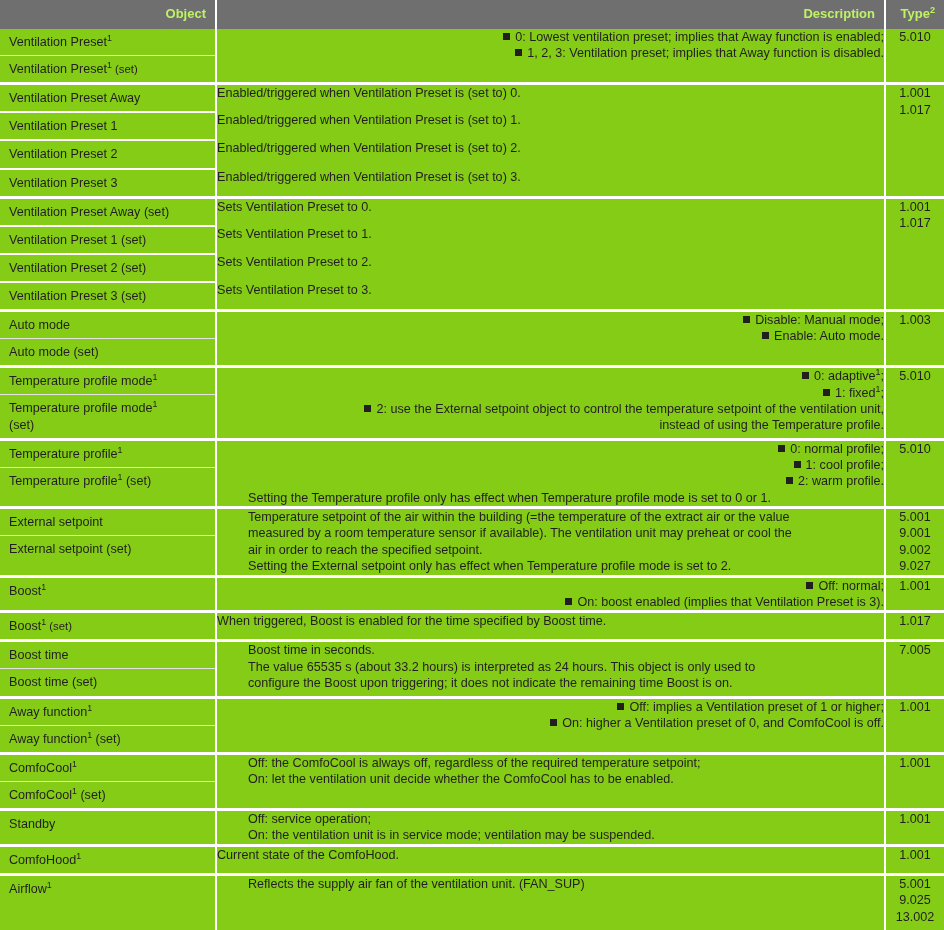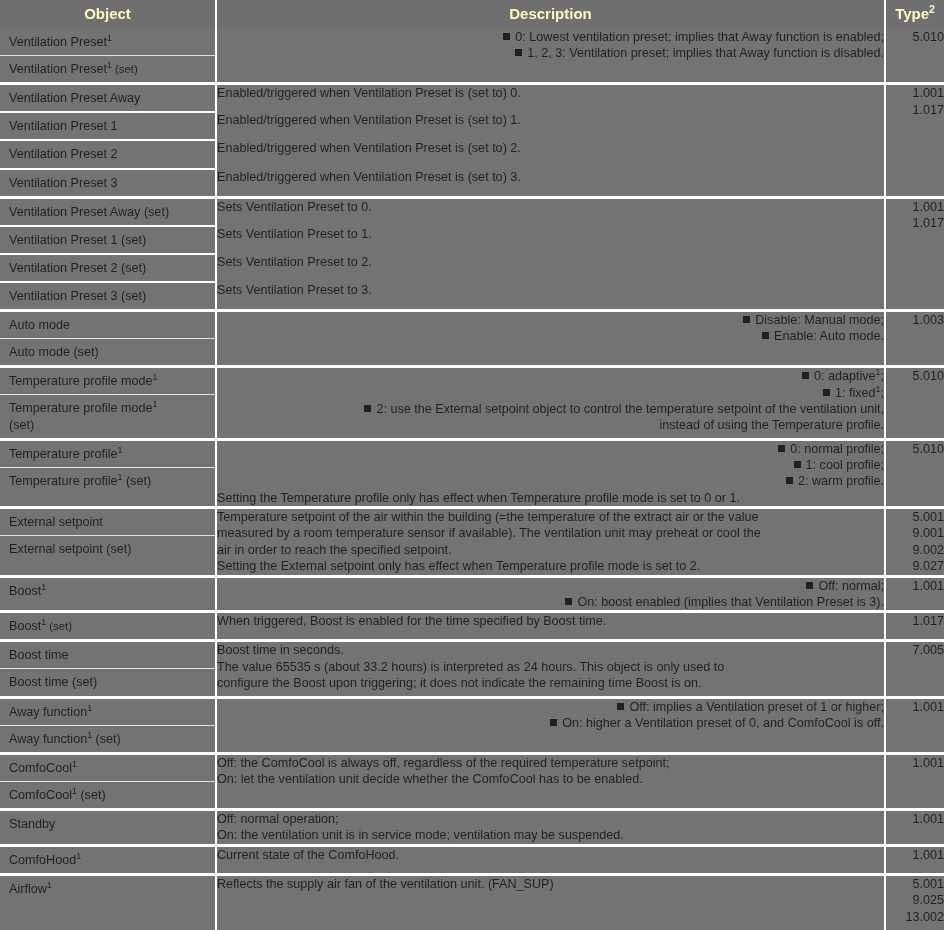--- a/index.html
+++ b/index.html
@@ -23,37 +23,37 @@
   }
 
   
   col.c-object { width: 216px; }
   col.c-desc   { width: 669px; }
   col.c-type   { width: 59px; }
 
   
   thead th {
     background: #6f6f6f;
-    color: #fef9c3;
+    color: #bef264;
     font-weight: bold;
-    font-size: 15px;
-    text-align: center;
+    font-size: 13px;
+    text-align: right;
     padding: 5px 9px 6px 9px;
     vertical-align: middle;
     border-right: 2px solid #ffffff;
     line-height: 1.15;
     height: 18px;
   }
   thead th.last { border-right: none; }
 
   
   .doc-table td {
     vertical-align: top;
     padding: 0;
-    background: #737373;
+    background: #84cc16;
   }
 
   .obj-cell {
     border-bottom: 2px solid #ffffff;
     border-right: 2px solid #ffffff;
     background: #fdfdfd;
   }
   .obj-inner {
     padding: 5px 9px 5px 9px;
     line-height: 1.28;
@@ -64,21 +64,21 @@
   }
 
   .desc-cell {
     border-right: 2px solid #ffffff;
     padding: 5px 9px 6px 9px;
     line-height: 1.30;
   }
   .type-cell {
     padding: 5px 2px 6px 2px;
     line-height: 1.30;
-    text-align: right;
+    text-align: center;
   }
 
   
   tr.grp > td {
     border-top: 3px solid #ffffff;
   }
   tr.grp > td.desc-cell,
   tr.grp > td.type-cell {
     border-top: 3px solid #ffffff;
   }
@@ -89,21 +89,21 @@
     text-align: right;
   }
   .sq {
     display: inline-block;
     width: 7px;
     height: 7px;
     background: #231f20;
     margin-right: 5px;
     vertical-align: 1px;
   }
-  .plain-line { display: block; }
+  .plain-line { display: block; margin-left: 31px; }
   .indent { display: block; padding-left: 28px; text-align: right; }
 
   sup {
     font-size: 0.70em;
     vertical-align: super;
     line-height: 0;
   }
   .sub-note {
     font-size: 0.90em;
   }
@@ -333,21 +333,21 @@
       <td class="type-cell">
         <span class="type-val">1.001</span>
       </td>
     </tr>
 
     <tr class="grp">
       <td class="obj-cell">
         <div class="obj-inner">Standby</div>
       </td>
       <td class="desc-cell">
-        <span class="plain-line">Off: normal operation;</span>
+        <span class="plain-line">Off: service operation;</span>
         <span class="plain-line">On: the ventilation unit is in service mode; ventilation may be suspended.</span>
       </td>
       <td class="type-cell">
         <span class="type-val">1.001</span>
       </td>
     </tr>
 
     <tr class="grp">
       <td class="obj-cell">
         <div class="obj-inner"><span>ComfoHood</span><sup>1</sup></div>

